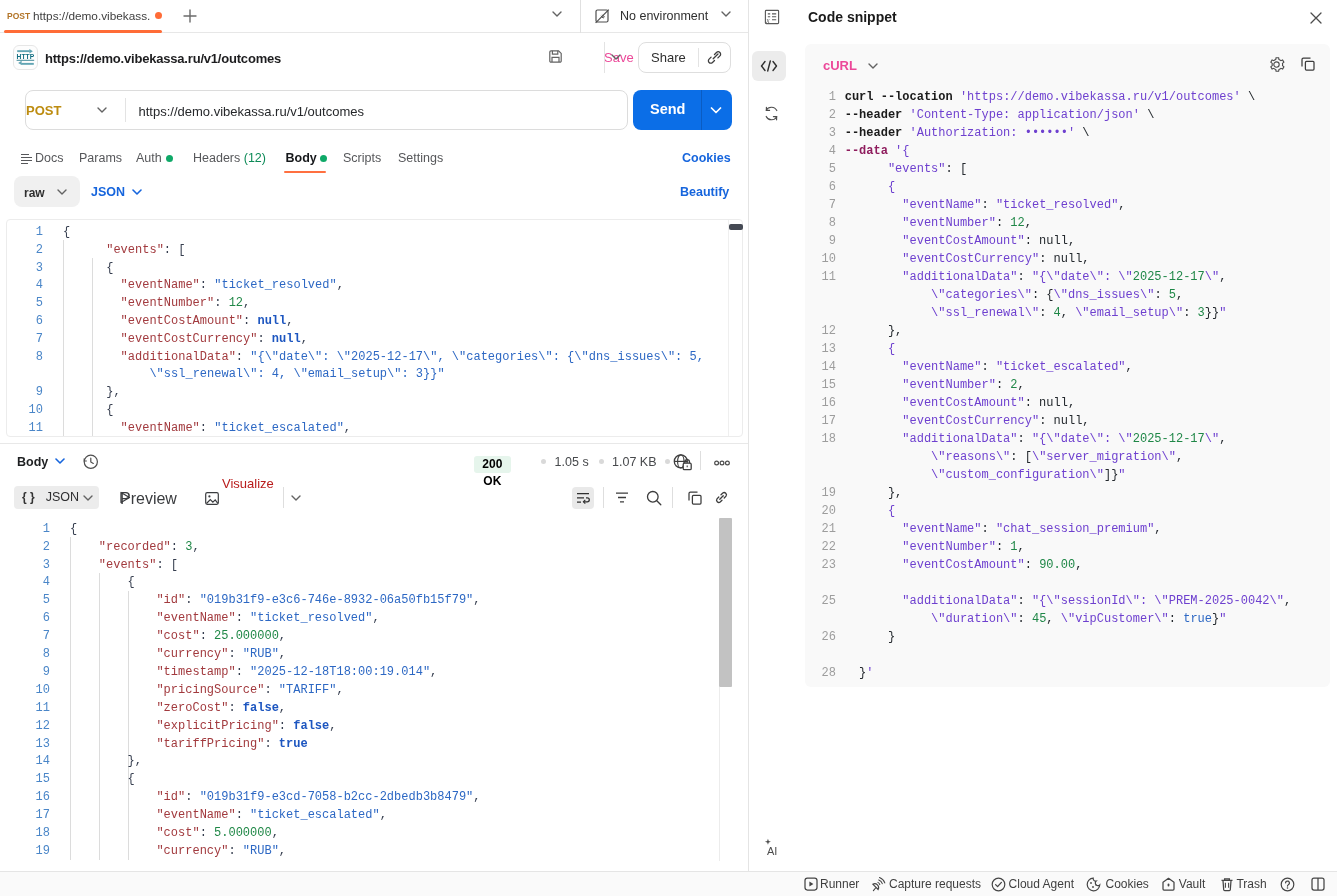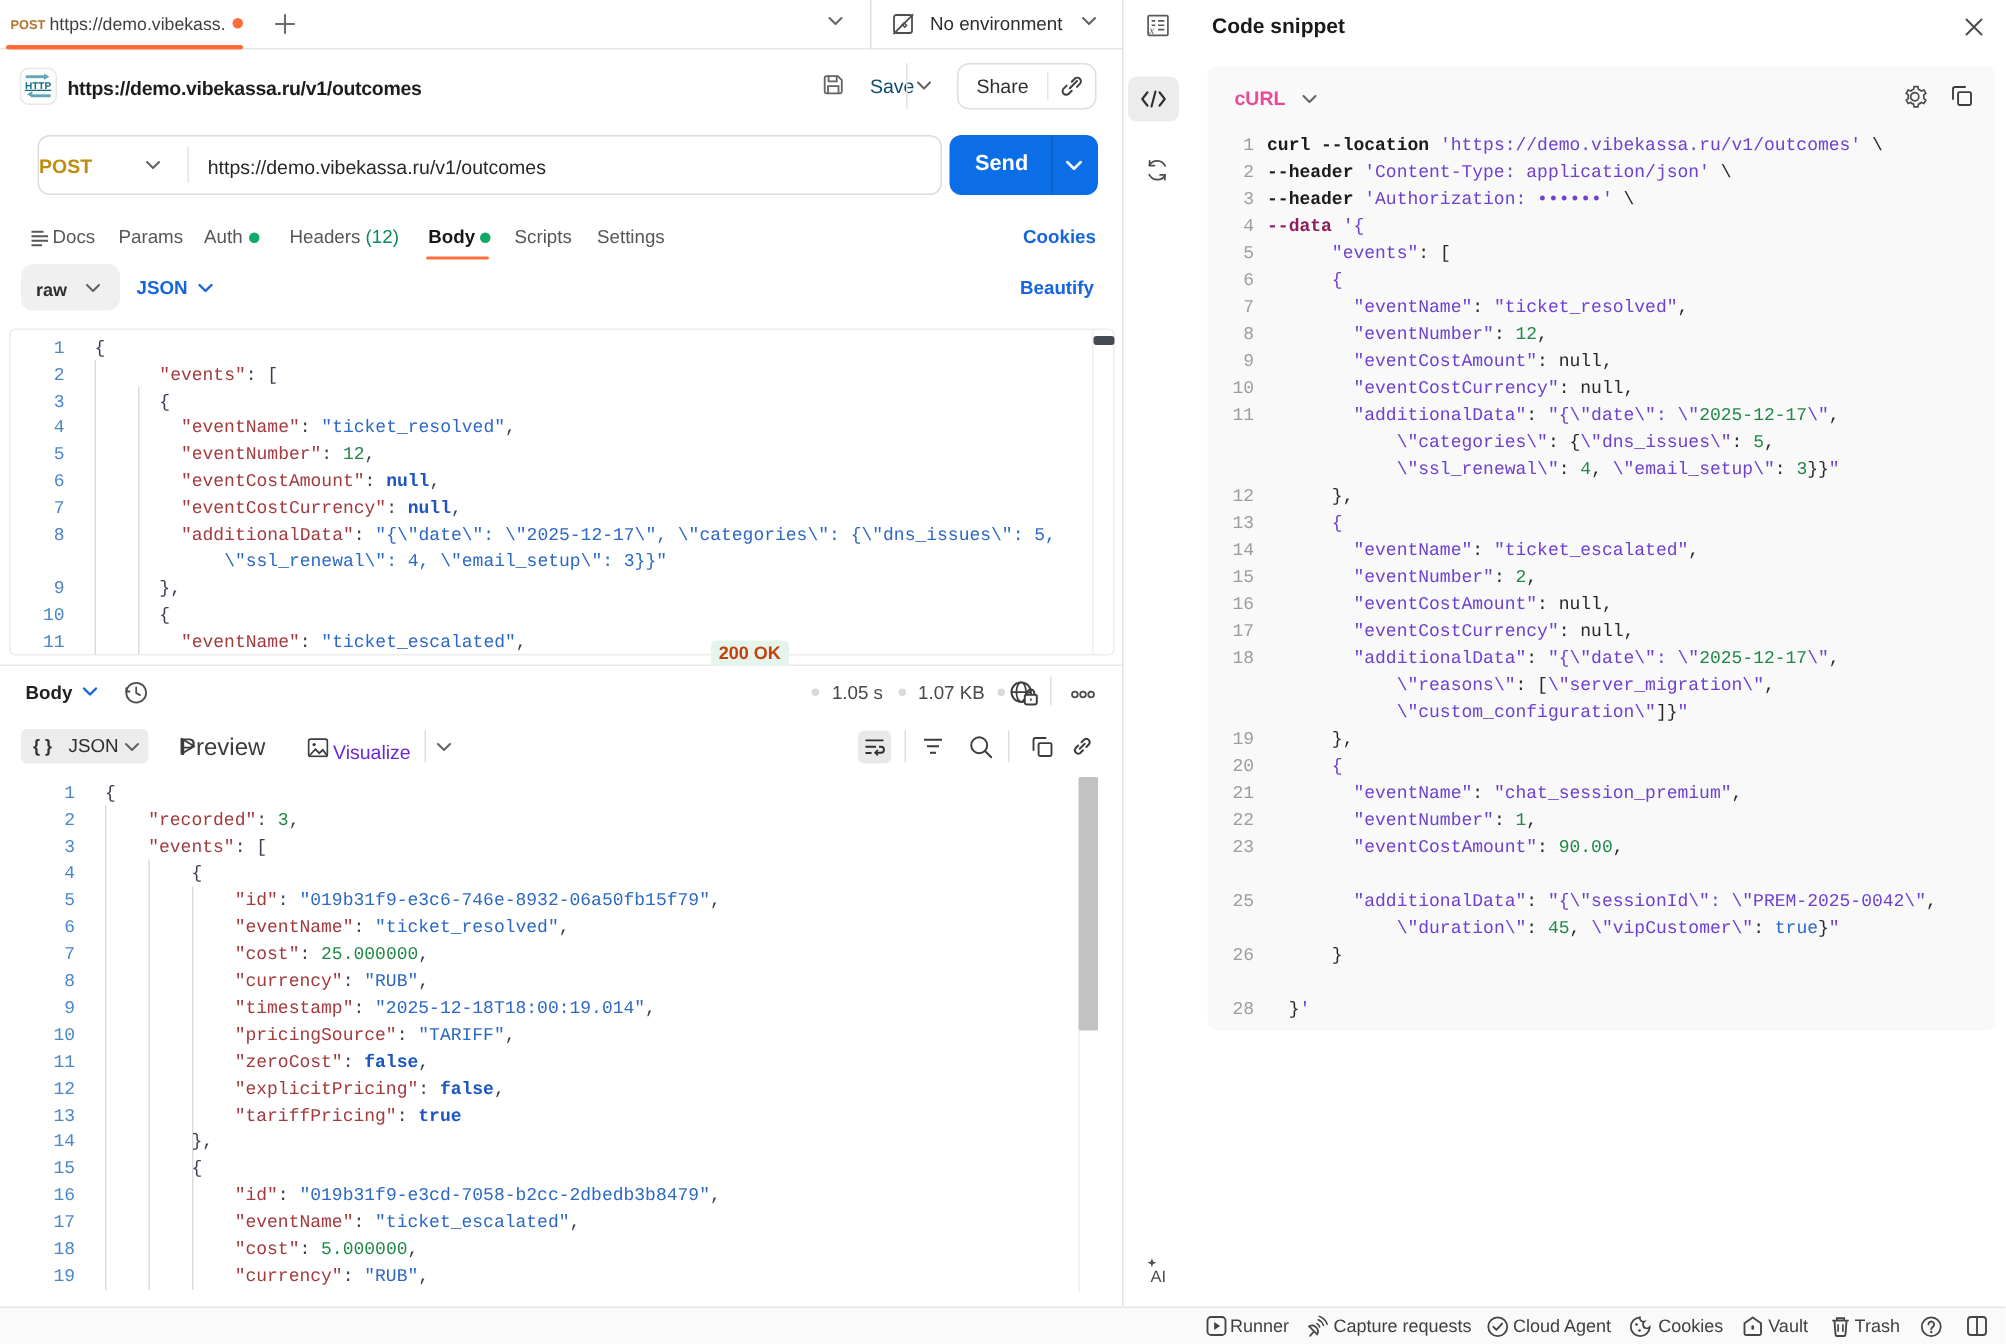--- a/index.html
+++ b/index.html
@@ -161,21 +161,21 @@
 <path d="M3.6 15.3h17.6" stroke="#116d80" stroke-width="0.8"></path>
     </svg>
   </div>
 <div class="abs" style="left:45px;top:51px;font-size:13px;font-weight:bold;letter-spacing:-0.2px;color:#1d1d1f">https://demo.vibekassa.ru/v1/outcomes</div>
 <div class="icon" style="left:548px;top:49px">
     <svg width="15" height="15" viewBox="0 0 15 15">
       <path d="M1.8 3a1.2 1.2 0 011.2-1.2h7.6L13.2 4.4V12a1.2 1.2 0 01-1.2 1.2H3A1.2 1.2 0 011.8 12V3z" fill="none" stroke="#636363" stroke-width="1.2"></path>
       <path d="M4.4 1.8v3.4h5.4V1.8M4 13v-4.6h7V13" fill="none" stroke="#636363" stroke-width="1.2"></path>
     </svg>
   </div>
-<div class="abs" style="left:580px;top:50px;font-size:13px;color:#0c4a6e">Save</div>
+<div class="abs" style="left:604px;top:50px;font-size:13px;color:#ec4899">Save</div>
 <div class="vline" style="left:604px;top:42px;height:31px;background:#e3e3e3"></div>
 <div class="icon" style="left:611px;top:54px">
     <svg width="10" height="6" viewBox="0 0 10 6">
       <path d="M1 1l4 4 4-4" fill="none" stroke="#636363" stroke-width="1.4" stroke-linecap="round" stroke-linejoin="round"></path>
     </svg>
   </div>
 <div class="abs" style="left:638px;top:42px;width:93px;height:31px;border:1px solid #dedede;border-radius:8px"></div>
 <div class="abs" style="left:651px;top:50px;font-size:13px;font-weight:500;color:#2f2f2f">Share</div>
 <div class="vline" style="left:698px;top:48px;height:19px;background:#e3e3e3"></div>
 <div class="icon" style="left:707px;top:50px">
@@ -260,21 +260,21 @@
       <path d="M1 1l4 4 4-4" fill="none" stroke="#1665dd" stroke-width="1.6" stroke-linecap="round" stroke-linejoin="round"></path>
     </svg>
   </div>
 <div class="icon" style="left:82px;top:453px">
     <svg width="17" height="17" viewBox="0 0 17 17">
       <circle cx="8.8" cy="8.8" r="6.6" fill="none" stroke="#4e4e4e" stroke-width="1.2"></circle>
       <path d="M8.8 5.2v3.8l2.5 1.4" fill="none" stroke="#4e4e4e" stroke-width="1.2" stroke-linecap="round"></path>
       <path d="M2.2 5.4V8h2.6" fill="none" stroke="#4e4e4e" stroke-width="1.2"></path>
     </svg>
   </div>
-<div class="abs" style="left:473.8px;top:427px;width:52px;height:16.5px;background:#e6f5ec;border-radius:3px;text-align:center;font-size:12px;font-weight:bold;color:#c2410c;line-height:16.5px">200 OK</div>
+<div class="abs" style="left:473.8px;top:456px;width:37px;height:16.5px;background:#e6f5ec;border-radius:3px;text-align:center;font-size:12px;font-weight:bold;color:#000000;line-height:16.5px">200 OK</div>
 <div class="abs" style="left:541px;top:459px;width:5px;height:5px;border-radius:50%;background:#d9d9d9"></div>
 <div class="abs" style="left:554.6px;top:455px;font-size:12.5px;color:#47494c">1.05 s</div>
 <div class="abs" style="left:599px;top:459px;width:5px;height:5px;border-radius:50%;background:#d9d9d9"></div>
 <div class="abs" style="left:612px;top:455px;font-size:12.5px;color:#47494c">1.07 KB</div>
 <div class="abs" style="left:665px;top:459px;width:5px;height:5px;border-radius:50%;background:#d9d9d9"></div>
 <div class="icon" style="left:673px;top:453px">
     <svg width="19" height="18" viewBox="0 0 19 18">
       <circle cx="7.8" cy="8.4" r="6.5" fill="none" stroke="#3e3e3e" stroke-width="1.3"></circle>
       <path d="M1.3 8.4h13" stroke="#3e3e3e" stroke-width="1.15"></path>
       <ellipse cx="7.8" cy="8.4" rx="3.2" ry="6.5" fill="none" stroke="#3e3e3e" stroke-width="1.15"></ellipse>
@@ -305,21 +305,21 @@
     </svg>
   </div>
 <div class="abs" style="left:120px;top:490px;font-size:16px;color:#3a3c3f">Preview</div>
 <div class="icon" style="left:205px;top:491.5px">
     <svg width="14" height="13" viewBox="0 0 14 13">
       <rect x="0.7" y="0.7" width="12.6" height="11.6" rx="1.5" fill="none" stroke="#3a3c3f" stroke-width="1.2"></rect>
       <circle cx="4.4" cy="4.4" r="1.1" fill="#3a3c3f"></circle>
       <path d="M1.5 11.5l3.8-4 2.6 2.6 2.3-2.2 2.6 3.4" fill="none" stroke="#3a3c3f" stroke-width="1.2"></path>
     </svg>
   </div>
-<div class="abs" style="left:222px;top:494px;font-size:13px;color:#6d28d9">Visualize</div>
+<div class="abs" style="left:222px;top:476px;font-size:13px;color:#b91c1c">Visualize</div>
 <div class="vline" style="left:282.6px;top:487px;height:21px;background:#dedede"></div>
 <div class="icon" style="left:291.3px;top:494.5px">
     <svg width="10" height="6" viewBox="0 0 10 6">
       <path d="M1 1l4 4 4-4" fill="none" stroke="#636363" stroke-width="1.4" stroke-linecap="round" stroke-linejoin="round"></path>
     </svg>
   </div>
 <div class="abs" style="left:571.9px;top:486.5px;width:22.2px;height:22.2px;background:#e9e9e9;border-radius:4px"></div>
 <div class="icon" style="left:576px;top:491.5px">
     <svg width="14" height="12" viewBox="0 0 14 12">
       <path d="M1 1.6h12M1 5.8h7M1 10h4" stroke="#2f2f2f" stroke-width="1.25"></path>

